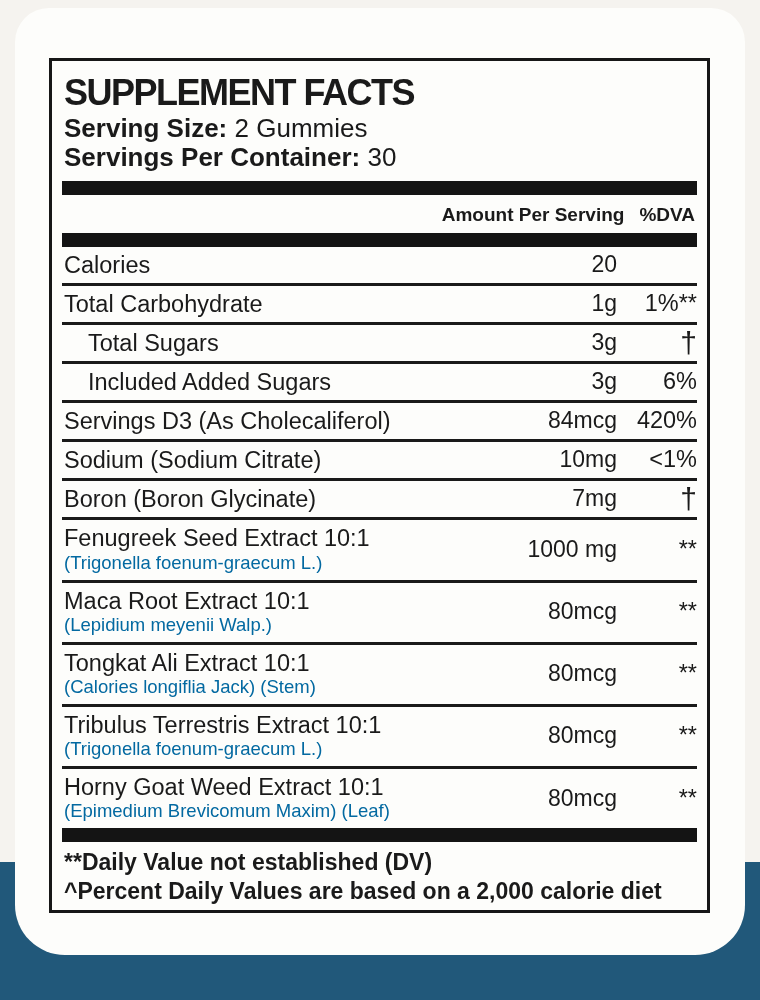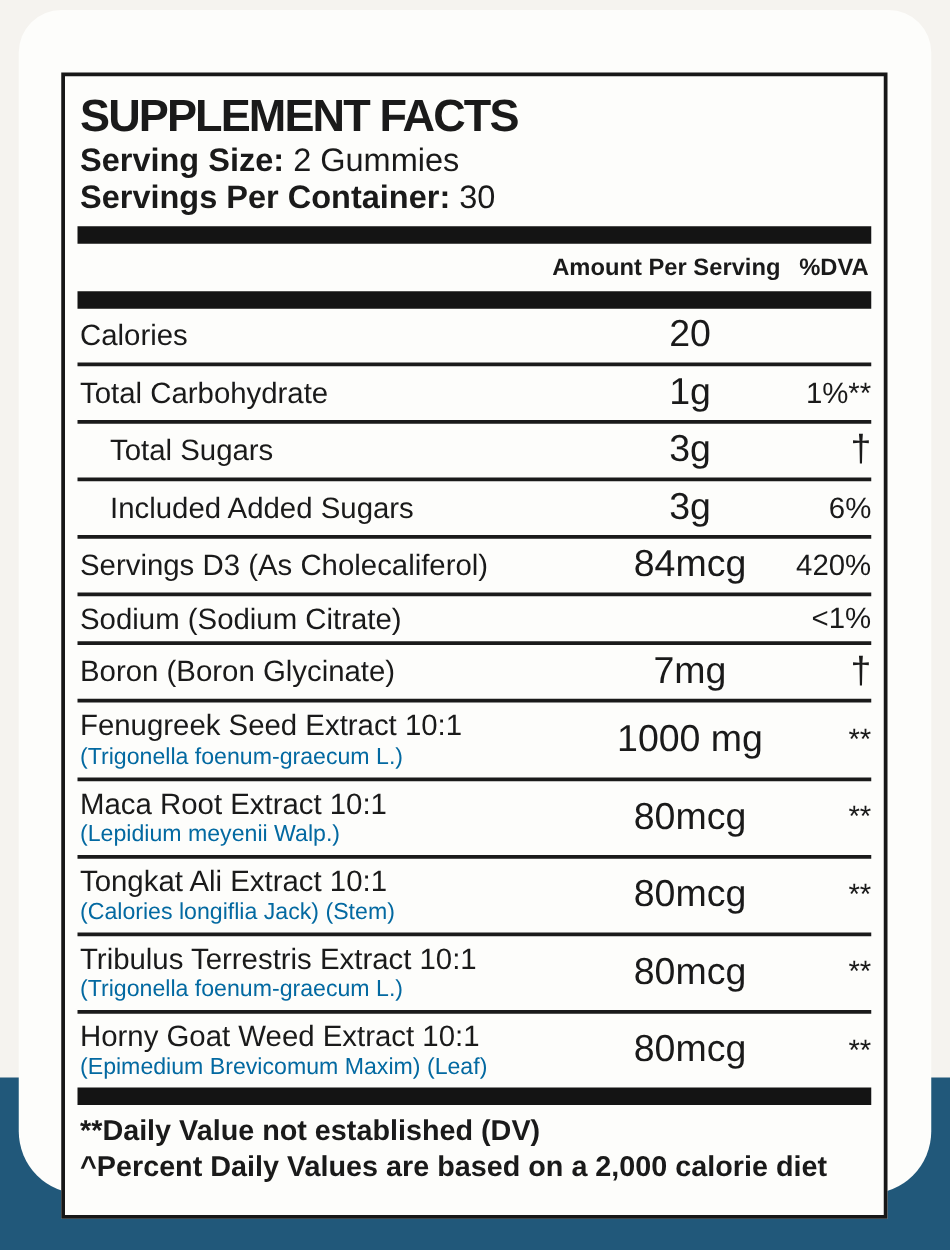--- a/index.html
+++ b/index.html
@@ -27,25 +27,25 @@
   .col-header { display:flex; justify-content:flex-end; align-items:baseline; gap:15px;
                 font-size:19px; font-weight:700; padding:9px 2px 7px 0; }
 
   .row { display:flex; align-items:center; padding:4px 0 5px 2px; }
   .row:not(:first-child) { border-top:3.5px solid #1a1a1a; }
   .row.two { padding:5px 0 6px 2px; }
   .row.indent .namewrap { padding-left:24px; }
   .namewrap { flex:1; }
   .iname { font-size:23.5px; line-height:1.12; }
   .isub  { font-size:18.5px; line-height:1.18; color:#0369a1; }
-  .amt { min-width:130px; text-align:center; font-size:30px; white-space:nowrap; }
+  .amt { min-width:130px; text-align:right; font-size:23px; white-space:nowrap; }
   .dva { width:80px; text-align:right; font-size:23.5px; white-space:nowrap; }
   .dva.dagger { font-size:30px; line-height:0.8; }
 
-  .footnotes { font-size:23px; font-weight:700; line-height:1.26; padding:6px 2px 24px 2px; }
+  .footnotes { font-size:23px; font-weight:700; line-height:1.26; padding:6px 2px 4px 2px; }
 </style>
 </head>
 <body>
 
 <div class="blue-footer"></div>
 
 <div class="card">
   <div class="facts-box">
 
     <div class="facts-title">SUPPLEMENT FACTS</div>
@@ -112,20 +112,21 @@
     </div>
     <div class="amt">84mcg</div>
     <div class="dva">420%</div>
   </div>
 
   <div class="row">
     <div class="namewrap">
       <div class="iname">Sodium (Sodium Citrate)</div>
 
     </div>
+    <div class="amt">10mg</div>
     <div class="dva">&lt;1%</div>
   </div>
 
   <div class="row">
     <div class="namewrap">
       <div class="iname">Boron (Boron Glycinate)</div>
 
     </div>
     <div class="amt">7mg</div>
     <div class="dva dagger">†</div>

